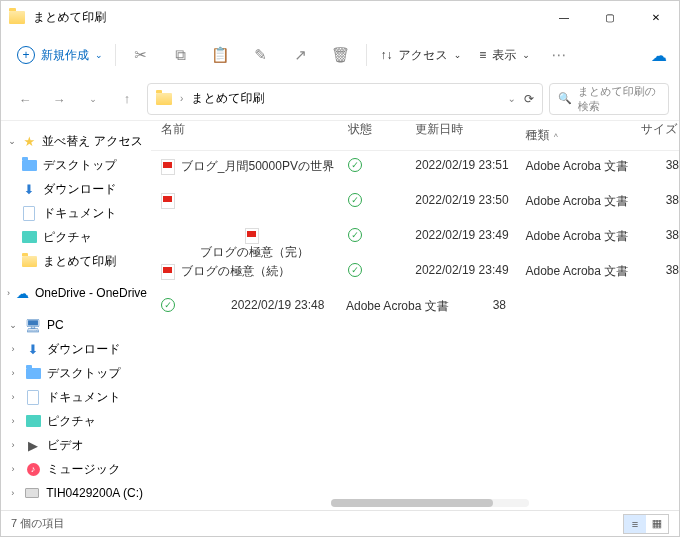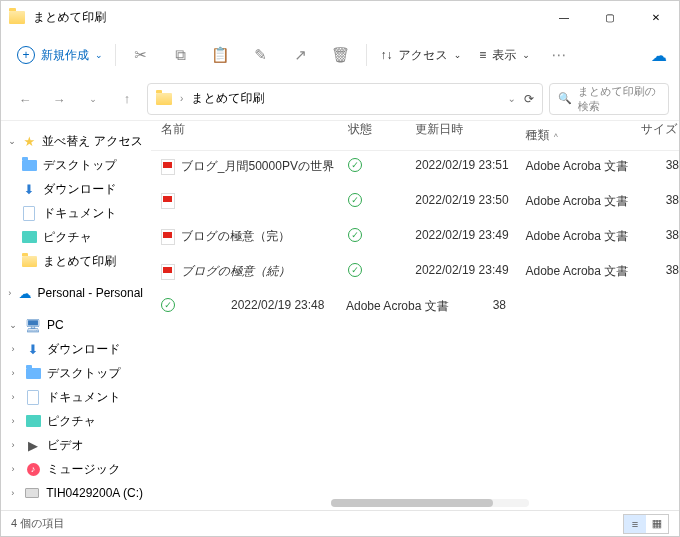--- a/index.html
+++ b/index.html
@@ -152,21 +152,21 @@
     <div class="side-item">
         <span class="side-icon">
           <span class="yellow-folder"></span>
         </span>
         <span>まとめて印刷</span>
       </div>
     <div style="height:8px;"></div>
     <div class="side-item top">
         <span class="expand">›</span>
         <span class="side-icon cloud-ico">☁</span>
-        <span>Personal - Personal</span>
+        <span>OneDrive - OneDrive</span>
       </div>
     <div style="height:8px;"></div>
     <div class="side-item top">
         <span class="expand">⌄</span>
         <span class="side-icon pc-ico">🖥</span>
         <span>PC</span>
       </div>
     <div class="side-item">
         <span class="expand" style="margin-left:-14px;">›</span>
         <span class="side-icon" style="color:#2d7dd2;">⬇</span>
@@ -248,33 +248,33 @@
             <span class="pdf-ico"></span>
           </div>
           <div class="col-status">
             <span class="status-ok">✓</span>
           </div>
           <div class="col-date">2022/02/19 23:50</div>
           <div class="col-type">Adobe Acroba 文書</div>
           <div class="col-size" style="text-align:right;">38</div>
         </div>
         <div class="row">
-          <div class="col-name" style="display:flex;align-items:center;">
+          <div class="col-name" style="display:flex;align-items:center;flex-direction:column;">
             <span class="pdf-ico"></span>
             <span>ブログの極意（完）</span>
           </div>
           <div class="col-status">
             <span class="status-ok">✓</span>
           </div>
           <div class="col-date">2022/02/19 23:49</div>
           <div class="col-type">Adobe Acroba 文書</div>
           <div class="col-size" style="text-align:right;">38</div>
         </div>
         <div class="row">
-          <div class="col-name" style="display:flex;align-items:center;font-style:italic;">
+          <div class="col-name" style="display:flex;align-items:center;">
             <span class="pdf-ico"></span>
             <span>ブログの極意（続）</span>
           </div>
           <div class="col-status">
             <span class="status-ok">✓</span>
           </div>
           <div class="col-date">2022/02/19 23:49</div>
           <div class="col-type">Adobe Acroba 文書</div>
           <div class="col-size" style="text-align:right;">38</div>
         </div>
@@ -289,18 +289,18 @@
       </div>
     <div class="scroll-region">
       <div class="scroll-track">
           <div class="scroll-thumb"></div>
         </div>
     </div>
   </div>
 </div>
 
 <div class="statusbar">
-  <span>4 個の項目</span>
+  <span>7 個の項目</span>
   <div class="view-toggle">
     <div class="vt active">≡</div>
     <div class="vt">▦</div>
   </div>
 </div>
 
 </body></html>

